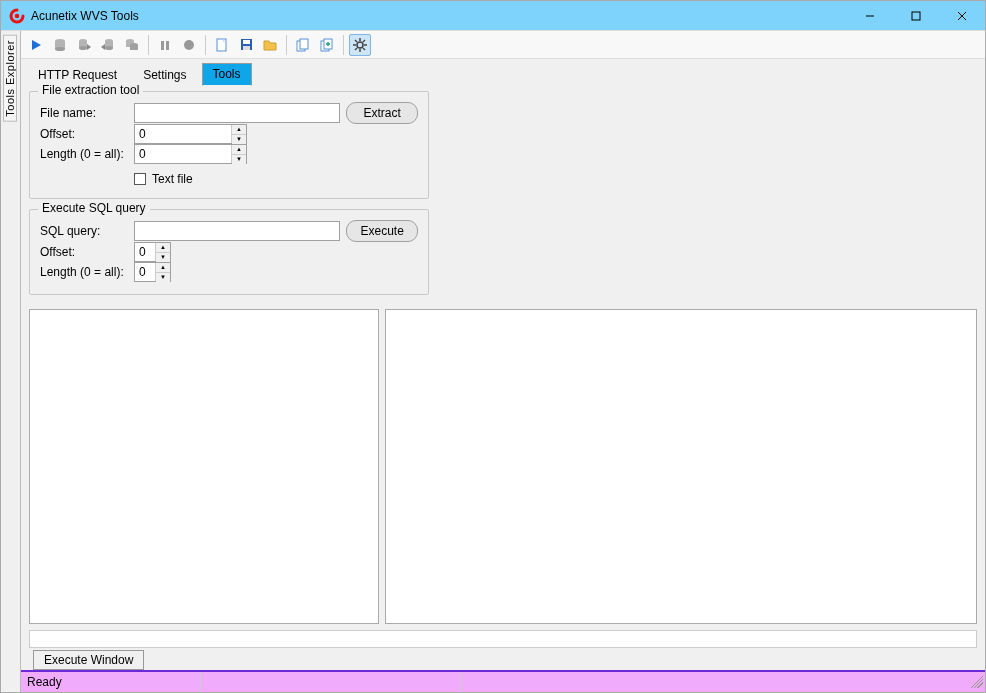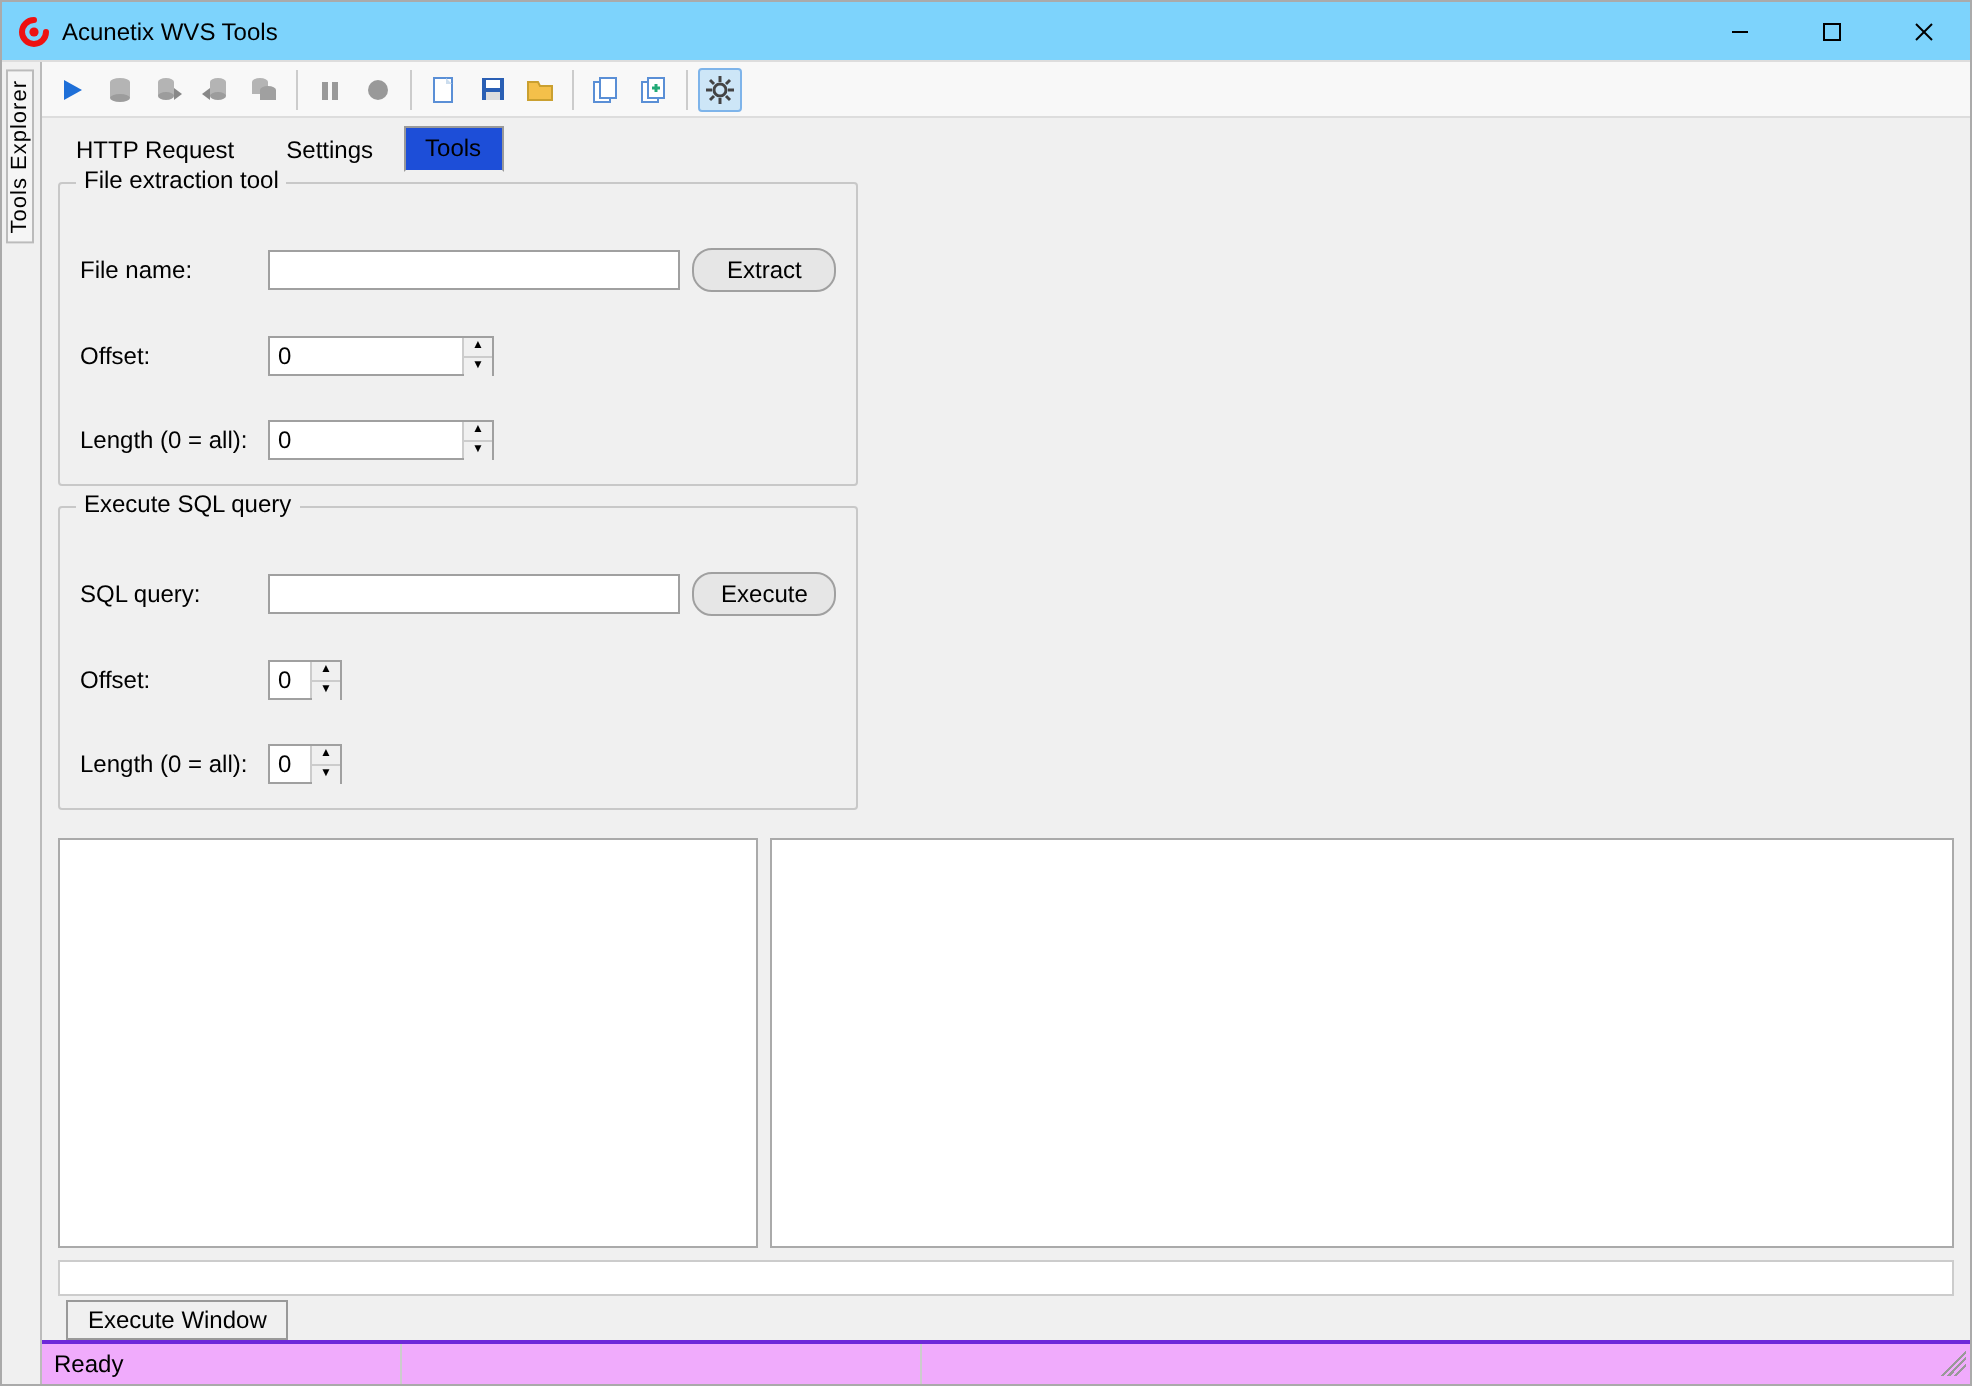--- a/index.html
+++ b/index.html
@@ -112,21 +112,21 @@
   }
   .tabbar .tab {
     padding: 3px 10px 4px;
     font-size: 12px;
     border: 1px solid transparent;
     border-bottom: none;
     position: relative;
     top: 1px;
   }
   .tabbar .tab.active {
-    background: #1d4ed8;
+    background: #0ea5e9;
     border: 1px solid #999;
     border-bottom: 1px solid #f0f0f0;
   }
 
   
   .content-col {
     flex: 1;
     display: flex;
     flex-direction: column;
     padding: 6px 8px 0 8px;
@@ -144,21 +144,21 @@
   .groupbox .legend {
     position: absolute;
     top: -9px; left: 8px;
     background: #f0f0f0;
     padding: 0 4px;
     font-size: 12px;
   }
   .form-row {
     display: flex;
     align-items: center;
-    margin-top: 22px;
+    margin-top: 0;
     gap: 6px;
   }
   .form-row label {
     width: 88px;
     text-align: left;
   }
   input[type=text].field {
     border: 1px solid #a0a0a0;
     height: 20px;
     padding: 1px 4px;
@@ -448,20 +448,24 @@
           <div class="form-row">
             <label>Length (0 = all):</label>
             <div class="spinner">
               <input type="text" value="0" style="">
               <div class="arrows">
                   <span>▲</span>
                   <span>▼</span>
                 </div>
             </div>
           </div>
+          <div class="checkbox-row">
+            <span class="checkbox-box"></span>
+            <span>Text file</span>
+          </div>
         </div>
 
         <div class="groupbox">
           <span class="legend">Execute SQL query</span>
           <div class="form-row">
             <label>SQL query:</label>
             <input type="text" class="field wide" value="" style="">
             <button class="btn">Execute</button>
           </div>
           <div class="form-row">

